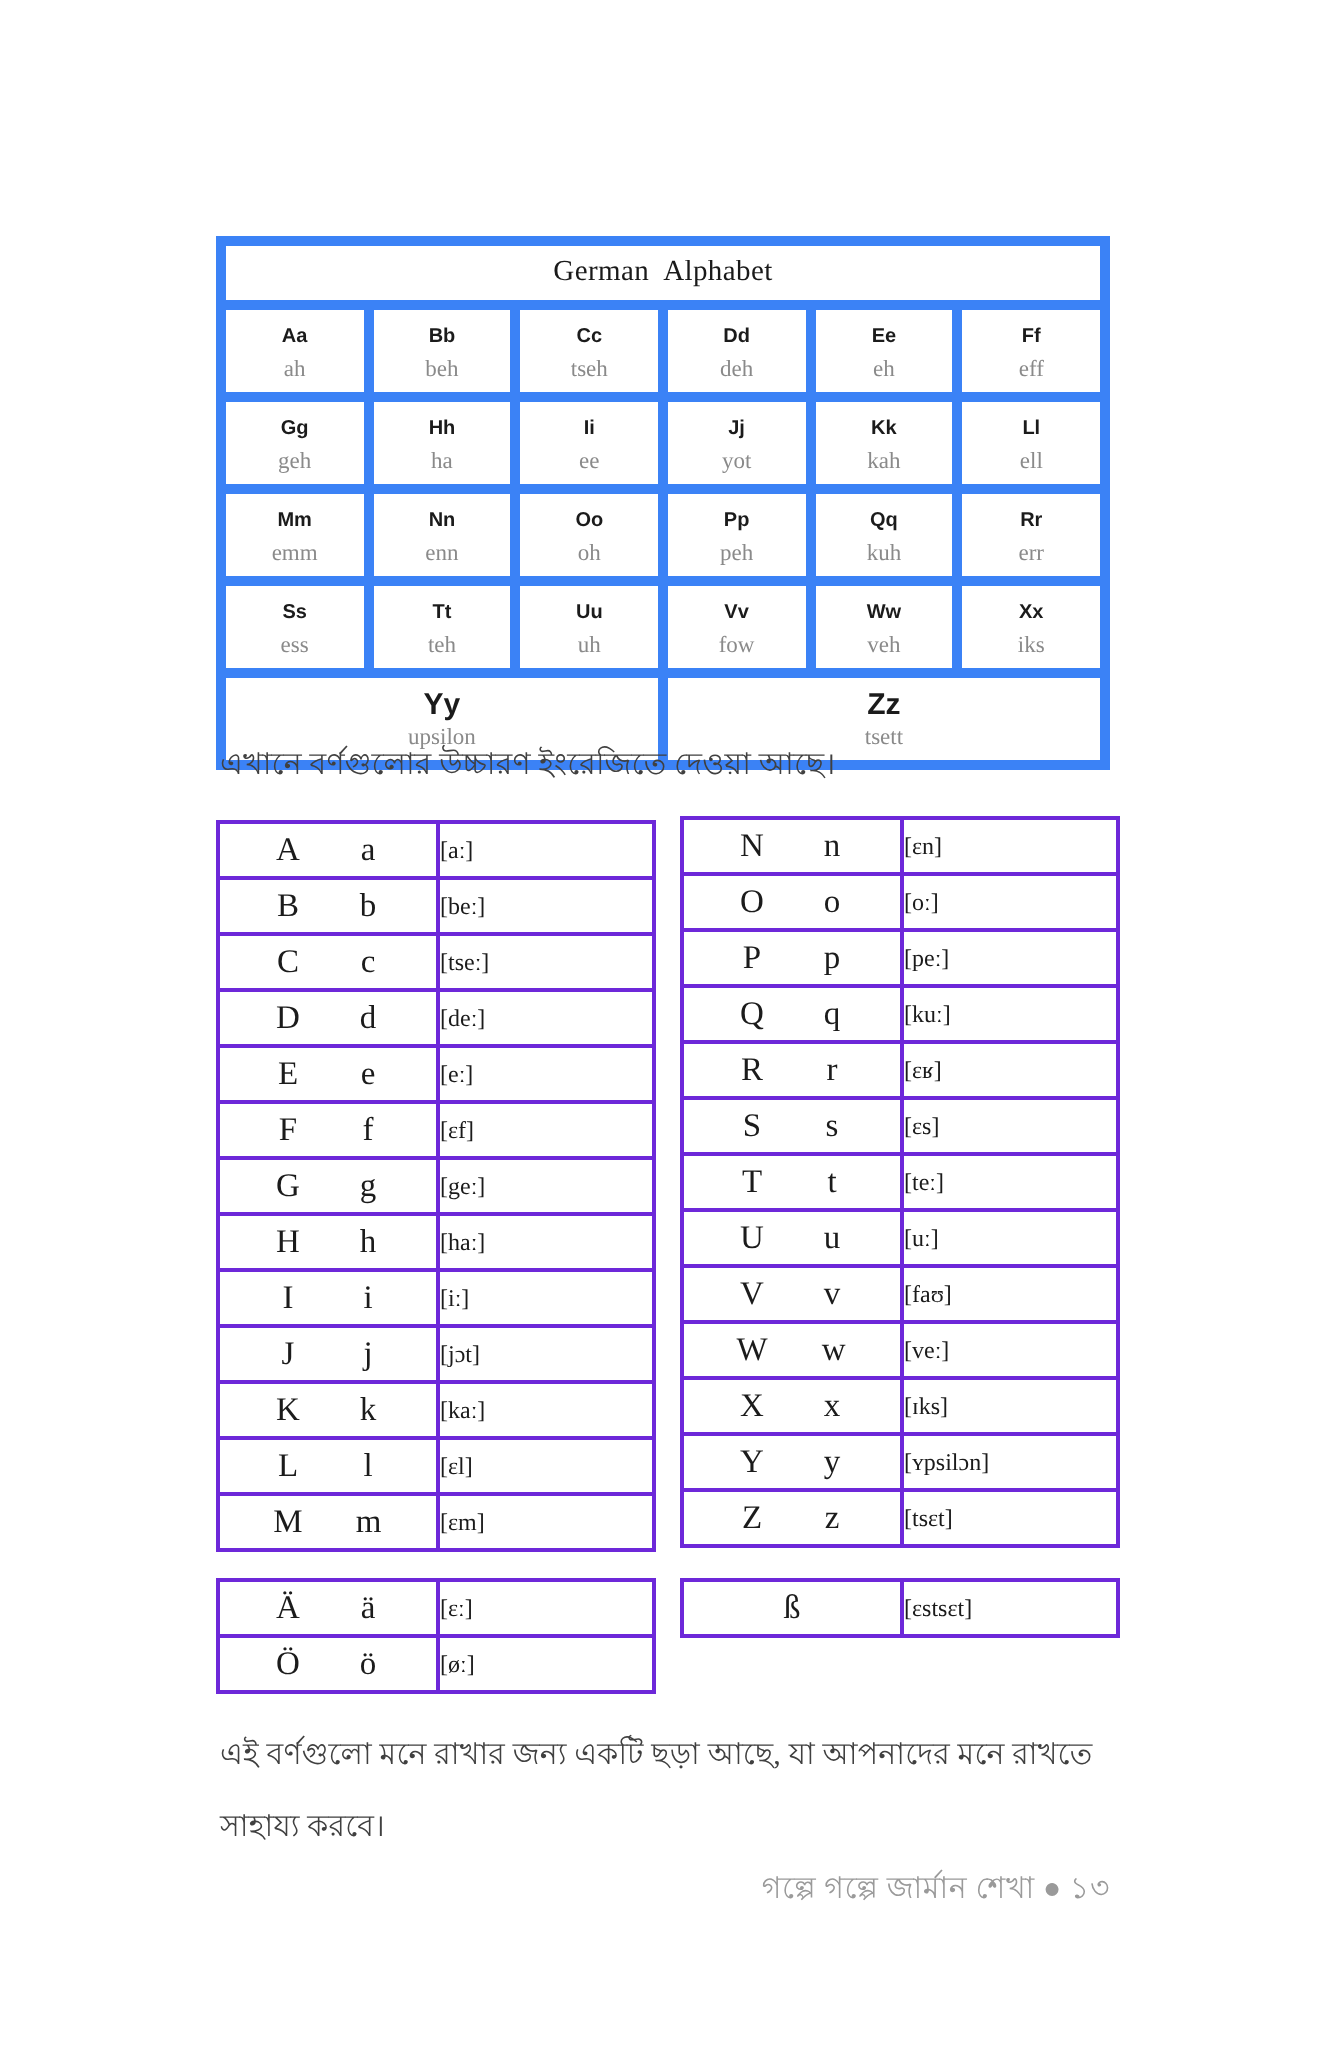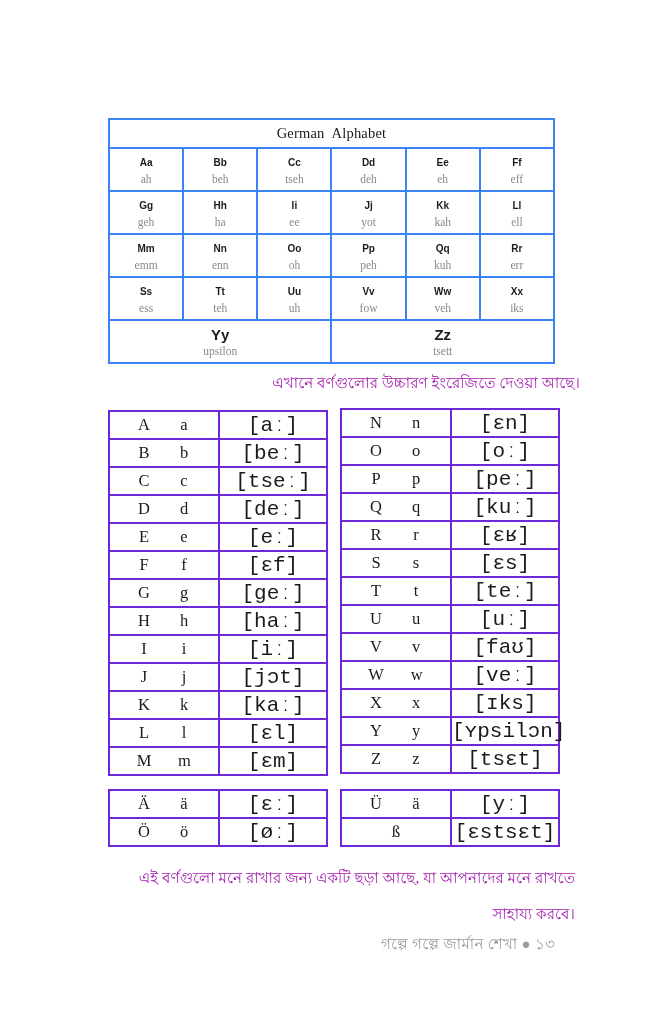--- a/index.html
+++ b/index.html
@@ -26,21 +26,21 @@
   
   .alpha-table {
     position: absolute;
     left: 108px;
     top: 118px;
     width: 447px;
     border-collapse: collapse;
     table-layout: fixed;
   }
   .alpha-table td {
-    border: 2px solid #3b82f6;
+    border: 5px solid #3b82f6;
     text-align: center;
     vertical-align: middle;
     padding: 0;
   }
   .alpha-title {
     height: 27px;
     font-family: "Liberation Serif", "DejaVu Serif", serif;
     font-size: 14.5px;
     letter-spacing: 0.2px;
     color: #1a1a1a;
@@ -68,24 +68,23 @@
     color: #8a8a8a;
     margin-top: 1px;
   }
   .alpha-cell.wide .pair { font-size: 15px; }
 
   
   .bn {
     position: absolute;
     font-family: "Liberation Serif", "DejaVu Serif", serif;
     font-size: 15px;
-    color: #a21caf;
+    color: #404040;
     letter-spacing: 0.1px;
     white-space: pre-wrap;
-    text-align: right;
   }
   .bn-top {
     left: 110px;
     top: 372px;
     width: 470px;
     line-height: 22px;
   }
   .bn-bottom {
     left: 110px;
     top: 860px;
@@ -109,23 +108,23 @@
   .ipa-letters {
     text-align: center;
     font-family: "Liberation Serif", "DejaVu Serif", serif;
     font-size: 16.5px;
   }
   .ipa-letters .up { display: inline-block; min-width: 14px; text-align: center; }
   .ipa-letters .sp { display: inline-block; width: 26px; }
   .ipa-letters .lo { display: inline-block; min-width: 14px; text-align: center; }
   .ipa-letters.single { font-size: 17px; }
   .ipa-phon {
-    text-align: center;
-    font-family: Liberation Mono, monospace;
-    font-size: 21px;
+    text-align: left;
+    font-family: Liberation Serif, serif;
+    font-size: 12px;
   }
 
   #ipa-left  { left: 108px; top: 410px; width: 218px; }
   #ipa-right { left: 340px; top: 408px; width: 216px; }
   #uml-left  { left: 108px; top: 789px; width: 218px; }
   #uml-right { left: 340px; top: 789px; width: 216px; }
 
   .col-letters { width: 110px; }
   .col-phon    { width: 108px; }
 
@@ -417,24 +416,20 @@
     </tbody>
   </table>
 
   <table class="ipa-table" id="uml-right">
     <colgroup>
         <col class="col-letters">
         <col class="col-phon">
       </colgroup>
     <tbody>
       <tr>
-        <td class="ipa-letters"><span class="up">Ü</span><span class="sp"></span><span class="lo">ä</span></td>
-        <td class="ipa-phon">[yː]</td>
-      </tr>
-      <tr>
         <td class="ipa-letters single">ß</td>
         <td class="ipa-phon">[ɛstsɛt]</td>
       </tr>
     </tbody>
   </table>
 
   <div class="bn bn-bottom">এই বর্ণগুলো মনে রাখার জন্য একটি ছড়া আছে, যা আপনাদের মনে রাখতে সাহায্য করবে।</div>
 
   <div class="footer">গল্পে গল্পে জার্মান শেখা ● ১৩</div>
 

